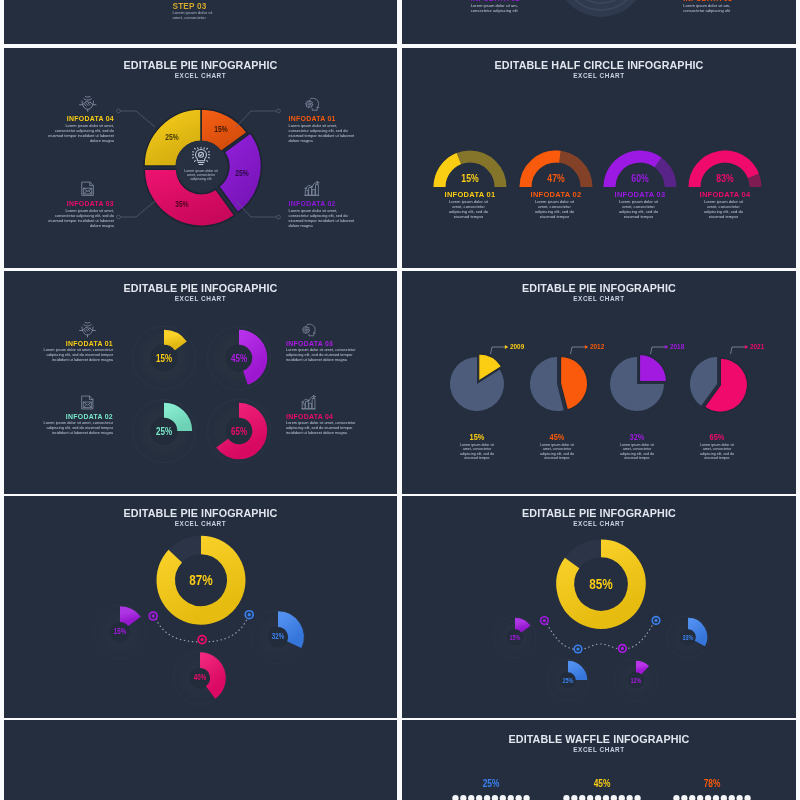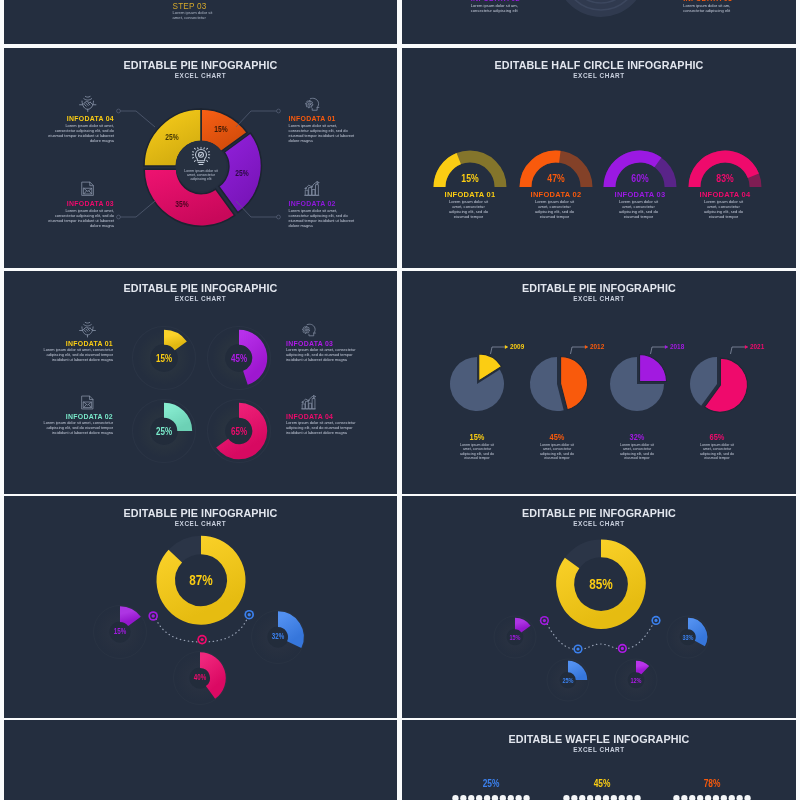--- a/index.html
+++ b/index.html
@@ -14,21 +14,21 @@
   .bodytxt{position:absolute;color:#c3cad9;font-size:4.3px;line-height:5.1px;}
   svg.ov{display:block;position:absolute;left:0;top:0;overflow:visible;}
   .pct{position:absolute;font-weight:bold;text-align:center;transform:scaleX(0.88);}
   .pct.cond{transform:scaleX(0.76);}
 </style>
 </head>
 <body>
 
 <div class="deck">
 <div class="slide" style="left:4px;top:-180px;width:393px;height:224px">
-      <div style="position:absolute;left:168.5px;top:181.5px;width:120px;color:#d3a82b;font-weight:normal;font-size:8.2px;letter-spacing:.2px">STEP 03</div>
+      <div style="position:absolute;left:168.5px;top:181.5px;width:120px;color:#d3a82b;font-weight:bold;font-size:8.2px;letter-spacing:.2px">STEP 03</div>
       <div style="position:absolute;left:168.5px;top:189.5px;width:46px;color:#aeb7c7;font-size:4.2px;line-height:5.6px">Lorem ipsum dolor sit amet, consectetur</div>
     </div>
     <div class="slide" style="left:402px;top:-180px;width:394px;height:224px">
       <svg class="ov" width="396" height="225" style="left:0;top:0">
         <circle cx="199" cy="152" r="45" fill="#3a465d" opacity="0.55"></circle>
         <circle cx="199" cy="152" r="38" fill="none" stroke="#47546e" stroke-width="1.6" opacity="0.5"></circle>
         <circle cx="199" cy="152" r="31" fill="none" stroke="#47546e" stroke-width="1.6" opacity="0.5"></circle>
         <circle cx="199" cy="152" r="24" fill="none" stroke="#47546e" stroke-width="1.6" opacity="0.5"></circle>
         <circle cx="199" cy="152" r="17" fill="none" stroke="#47546e" stroke-width="1.6" opacity="0.5"></circle>
         <circle cx="199" cy="152" r="10" fill="none" stroke="#47546e" stroke-width="1.6" opacity="0.5"></circle>

